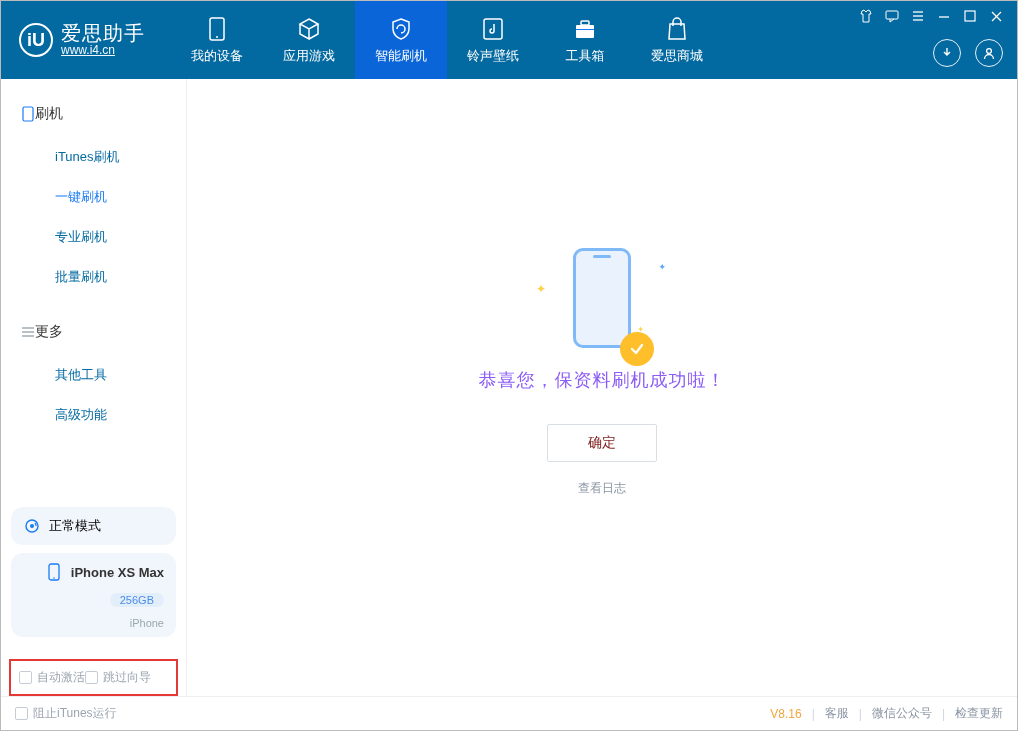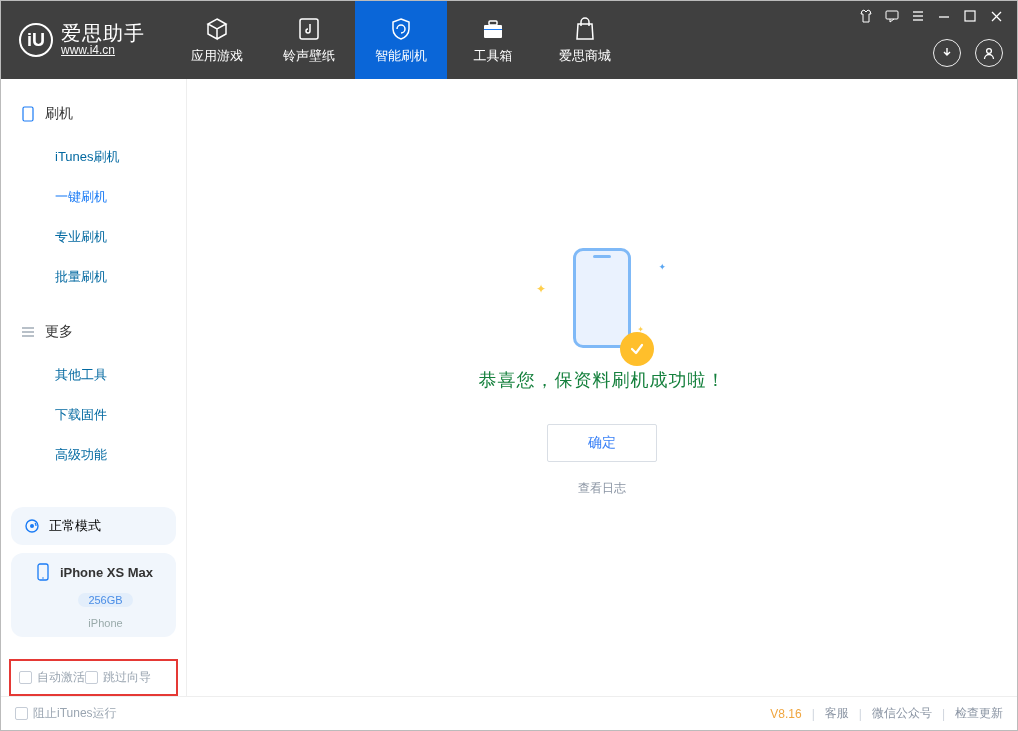--- a/index.html
+++ b/index.html
@@ -1,19 +1,19 @@
 <!DOCTYPE html>
 <html><head>
 <meta charset="utf-8">
 <style>
 * { margin: 0; padding: 0; box-sizing: border-box; font-family: "Microsoft YaHei", Arial, sans-serif; }
 body { background: #fff; width: 1018px; height: 731px; overflow: hidden; border: 1px solid #bbb; }
 
 
-.header { background: #404040; height: 78px; display: flex; align-items: center; position: relative; }
+.header { background: #0369a1; height: 78px; display: flex; align-items: center; position: relative; }
 .logo-block { display: flex; align-items: center; padding: 0 18px; gap: 8px; }
 .logo-circle { width: 34px; height: 34px; border: 2.5px solid #fff; border-radius: 50%; display: flex; align-items: center; justify-content: center; color: #fff; font-weight: bold; font-size: 18px; }
 .logo-text { color: #fff; line-height: 1.1; }
 .logo-text .name { font-size: 20px; font-weight: 500; letter-spacing: 1px; }
 .logo-text .url { font-size: 12px; opacity: .95; text-decoration: underline; }
 
 .nav { display: flex; height: 100%; margin-left: 8px; }
 .nav-item { width: 92px; display: flex; flex-direction: column; align-items: center; justify-content: center; gap: 5px; cursor: pointer; color: #fff; }
 .nav-item.active { background: #0a66d8; }
 .nav-item .icon { width: 26px; height: 26px; display: flex; align-items: center; justify-content: center; }
@@ -22,51 +22,51 @@
 .header-right { position: absolute; right: 14px; top: 0; height: 100%; display: flex; flex-direction: column; justify-content: space-between; align-items: flex-end; }
 .win-controls { display: flex; gap: 12px; padding-top: 8px; color: #fff; align-items: center; }
 .win-controls span { cursor: pointer; display: inline-flex; width: 14px; height: 14px; align-items: center; justify-content: center; }
 .user-controls { display: flex; gap: 14px; padding-bottom: 12px; }
 .circle-btn { width: 28px; height: 28px; border: 1.5px solid rgba(255,255,255,.9); border-radius: 50%; display: flex; align-items: center; justify-content: center; color: #fff; cursor: pointer; }
 
 
 .body { display: flex; height: 617px; }
 .sidebar { width: 186px; border-right: 1px solid #eee; display: flex; flex-direction: column; }
 .side-scroll { flex: 1; padding-top: 18px; }
-.side-section-title { display: flex; align-items: center; gap: 10px; padding: 8px 20px; font-size: 14px; color: #333; font-weight: 500; }
+.side-section-title { display: flex; align-items: center; padding: 8px 20px; font-size: 14px; color: #333; font-weight: 500; }
 .side-section-title .ticon { width: 14px; height: 14px; display: inline-flex; align-items: center; justify-content: center; }
 .side-items { margin: 6px 0 18px; }
 .side-item { padding: 11px 0 11px 54px; font-size: 13px; color: #0369a1; cursor: pointer; }
 .side-item.active { color: #1a7bf5; }
 
 .device-cards { padding: 10px; }
 .card { background: #f1f6fc; border-radius: 12px; padding: 10px 12px; margin-bottom: 8px; font-size: 13px; display: flex; align-items: center; gap: 8px; }
 .card .dicon { width: 18px; height: 18px; display: inline-flex; align-items: center; justify-content: center; color: #1a7bf5; }
-.card.device { flex-direction: column; align-items: center; padding: 10px 12px 8px; }
+.card.device { flex-direction: column; align-items: flex-end; padding: 10px 12px 8px; }
 .card.device .row1 { display: flex; align-items: center; gap: 8px; font-weight: 600; color: #333; }
 .badge { display: inline-block; background: #e3eefb; color: #4a8de6; border-radius: 10px; padding: 1px 10px; font-size: 11px; margin-top: 4px; margin-left: 24px; }
 .device-sub { font-size: 11px; color: #9aa; margin-left: 24px; margin-top: 2px; }
 
 .opt-row { border: 2px solid #e53935; margin: 4px 8px 0; padding: 8px 8px; display: flex; align-items: center; gap: 0; }
 .chk { display: flex; align-items: center; gap: 5px; font-size: 12px; color: #9aa5b1; cursor: pointer; }
 .chk .box { width: 13px; height: 13px; border: 1px solid #c5ccd6; border-radius: 2px; }
 
 
 .main { flex: 1; position: relative; display: flex; flex-direction: column; align-items: center; justify-content: center; }
 .illus { width: 140px; height: 120px; position: relative; margin-top: -30px; }
 .phone { position: absolute; left: 50%; top: 0; transform: translateX(-50%); width: 58px; height: 100px; border: 3px solid #7fb9f7; border-radius: 10px; background: #eaf2fe; }
 .phone::before { content: ""; position: absolute; top: 4px; left: 50%; transform: translateX(-50%); width: 18px; height: 3px; background: #7fb9f7; border-radius: 2px; }
 .stamp { position: absolute; right: 18px; bottom: 2px; width: 34px; height: 34px; background: #ffbf2b; border-radius: 50%; display: flex; align-items: center; justify-content: center; }
 .sparkle { position: absolute; color: #ffcf4d; font-size: 12px; }
 .sparkle.s1 { left: 4px; top: 34px; }
 .sparkle.s2 { right: 6px; top: 14px; font-size: 9px; color: #5aa6f2; }
 .sparkle.s3 { right: 28px; bottom: 34px; font-size: 8px; color: #ffcf4d; }
 
-.success-text { font-size: 18px; color: #15803d; letter-spacing: 1px; }
-.ok-btn { margin-top: 32px; border: 1px solid #d9dee5; background: #fff; padding: 9px 40px; font-size: 14px; color: #3b82f6; cursor: pointer; border-radius: 2px; }
+.success-text { font-size: 18px; color: #8b5cf6; letter-spacing: 1px; }
+.ok-btn { margin-top: 32px; border: 1px solid #d9dee5; background: #fff; padding: 9px 40px; font-size: 14px; color: #7f1d1d; cursor: pointer; border-radius: 2px; }
 .log-link { margin-top: 18px; font-size: 12px; color: #8a94a3; cursor: pointer; }
 
 
 .footer { height: 34px; border-top: 1px solid #eee; display: flex; align-items: center; padding: 0 14px; font-size: 12px; color: #8a94a3; justify-content: space-between; }
 .footer .left { display: flex; align-items: center; gap: 6px; }
 .footer .right { margin-left: auto; display: flex; align-items: center; gap: 10px; }
 .footer .sep { color: #d0d6de; }
 .footer .lnk { cursor: pointer; }
 .ver { color: #f0a640; }
 </style>
@@ -77,43 +77,52 @@
   <div class="logo-block">
     <div class="logo-circle">iU</div>
     <div class="logo-text">
       <div class="name">爱思助手</div>
       <div class="url">www.i4.cn</div>
     </div>
   </div>
   <div class="nav">
     <div class="nav-item">
       <span class="icon">
+          <svg width="16" height="24" viewBox="0 0 16 24">
+            <rect x="1" y="1" width="14" height="22" rx="2" fill="none" stroke="#fff" stroke-width="1.5"></rect>
+            <circle cx="8" cy="20" r="1" fill="#fff"></circle>
+          </svg>
+        </span>
+      <span class="label">我的设备</span>
+    </div>
+    <div class="nav-item">
+      <span class="icon">
           <svg width="24" height="24" viewBox="0 0 24 24">
             <path d="M12 2 L21 7 L12 12 L3 7 Z M3 7 V17 L12 22 V12 M21 7 V17 L12 22" fill="none" stroke="#fff" stroke-width="1.5"></path>
           </svg>
         </span>
       <span class="label">应用游戏</span>
+    </div>
+    <div class="nav-item active">
+      <span class="icon">
+          <svg width="24" height="24" viewBox="0 0 24 24">
+            <path d="M12 2 L20 5 V12 C20 17 16 21 12 22 C8 21 4 17 4 12 V5 Z" fill="none" stroke="#fff" stroke-width="1.5"></path>
+            <path d="M8 12 A4 4 0 1 1 12 16" fill="none" stroke="#fff" stroke-width="1.5"></path>
+          </svg>
+        </span>
+      <span class="label">智能刷机</span>
     </div>
     <div class="nav-item">
       <span class="icon">
           <svg width="22" height="24" viewBox="0 0 22 24">
             <rect x="2" y="2" width="18" height="20" rx="2" fill="none" stroke="#fff" stroke-width="1.5"></rect>
             <path d="M12 7 V14 A2 2 0 1 1 10 12" fill="none" stroke="#fff" stroke-width="1.5"></path>
           </svg>
         </span>
       <span class="label">铃声壁纸</span>
-    </div>
-    <div class="nav-item active">
-      <span class="icon">
-          <svg width="24" height="24" viewBox="0 0 24 24">
-            <path d="M12 2 L20 5 V12 C20 17 16 21 12 22 C8 21 4 17 4 12 V5 Z" fill="none" stroke="#fff" stroke-width="1.5"></path>
-            <path d="M8 12 A4 4 0 1 1 12 16" fill="none" stroke="#fff" stroke-width="1.5"></path>
-          </svg>
-        </span>
-      <span class="label">智能刷机</span>
     </div>
     <div class="nav-item">
       <span class="icon">
           <svg width="24" height="22" viewBox="0 0 24 22">
             <rect x="3" y="7" width="18" height="13" rx="1" fill="#fff"></rect>
             <rect x="8" y="3" width="8" height="4" rx="1" fill="none" stroke="#fff" stroke-width="1.5"></rect>
             <rect x="3" y="11" width="18" height="1" fill="#1a7bf5"></rect>
           </svg>
         </span>
       <span class="label">工具箱</span>
@@ -203,21 +212,20 @@
             <svg width="14" height="12" viewBox="0 0 14 12">
               <line x1="1" y1="2" x2="13" y2="2" stroke="#9aa5b1" stroke-width="1.4"></line>
               <line x1="1" y1="6" x2="13" y2="6" stroke="#9aa5b1" stroke-width="1.4"></line>
               <line x1="1" y1="10" x2="13" y2="10" stroke="#9aa5b1" stroke-width="1.4"></line>
             </svg>
           </span>
         <span>更多</span>
       </div>
       <div class="side-items">
         <div class="side-item">其他工具</div>
-        <div class="side-item">下载固件</div>
         <div class="side-item">高级功能</div>
       </div>
     </div>
 
     <div class="device-cards">
       <div class="card">
         <span class="dicon">
             <svg width="16" height="16" viewBox="0 0 16 16">
               <circle cx="8" cy="8" r="6" fill="none" stroke="#1a7bf5" stroke-width="1.4"></circle>
               <circle cx="8" cy="8" r="2" fill="#1a7bf5"></circle>

